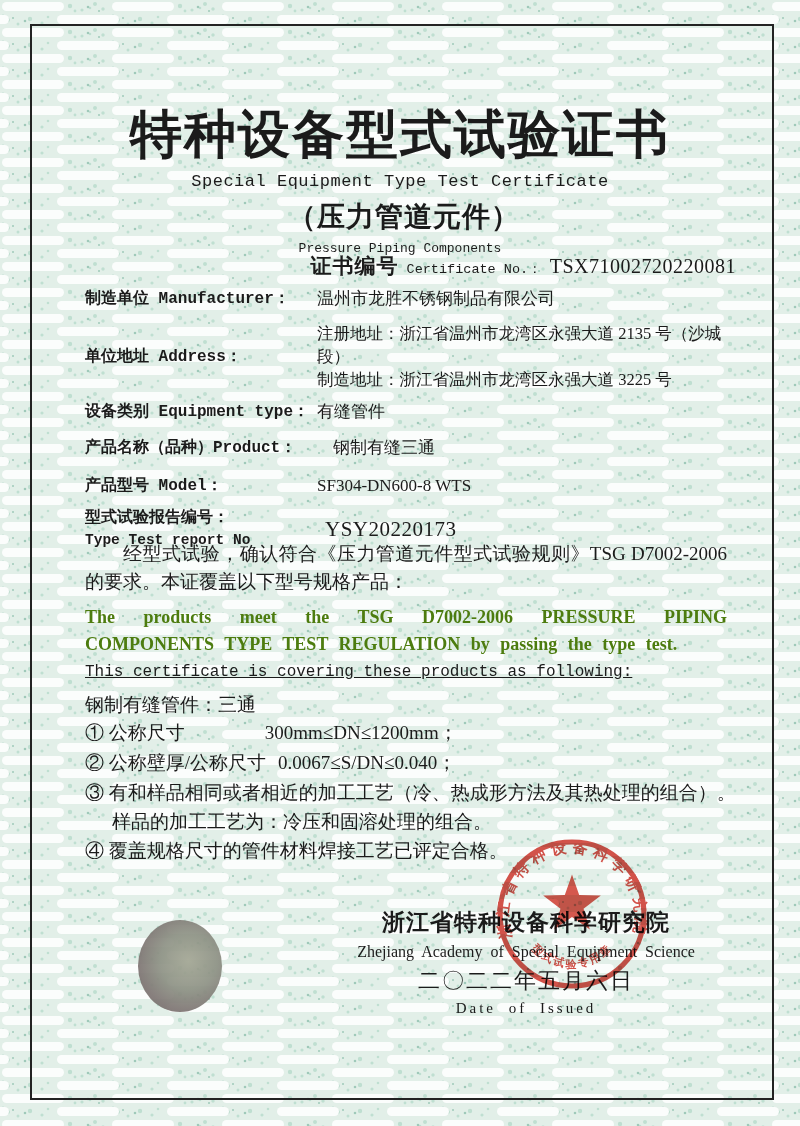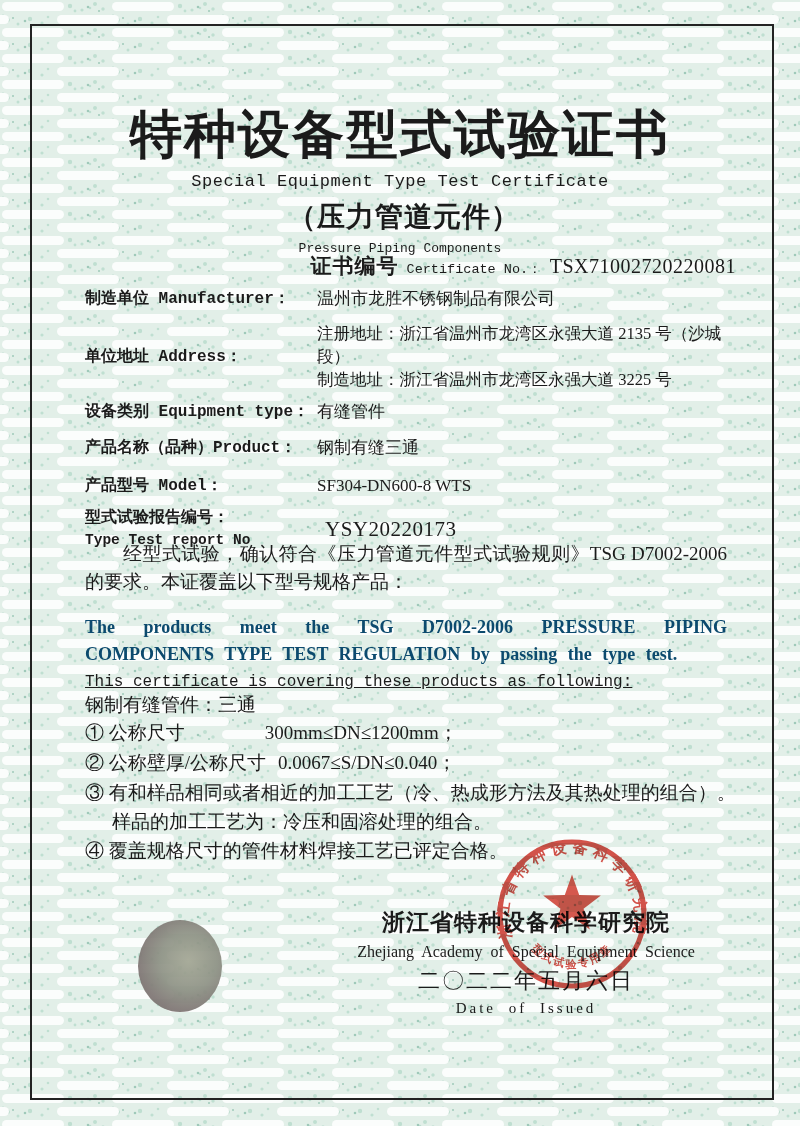--- a/index.html
+++ b/index.html
@@ -24,27 +24,27 @@
 
   
   .fields{left:85px;top:288px;width:660px;}
   .frow{display:flex;align-items:flex-start;}
   .frow.center{align-items:center;}
   .flabel{width:232px;flex:0 0 232px;font-family:"Liberation Mono","DejaVu Sans Mono",monospace;font-size:16px;line-height:22px;font-weight:bold;}
   .flabel .l2{font-size:14.5px;}
   .fvalue{flex:1;font-size:17px;line-height:22px;}
   .fvalue .vline{font-size:16.5px;line-height:23px;}
   .mb1{margin-bottom:12px;} .mb2{margin-bottom:10px;} .mb3{margin-bottom:14px;}
-  .mb4{margin-bottom:16px;} .mb5{margin-bottom:10px;}
+  .mb4{margin-bottom:16px;gap:16px;} .mb5{margin-bottom:10px;}
   .v-report{font-size:21px;letter-spacing:.5px;padding-left:8px;}
 
   
   .statement{left:85px;top:540px;width:642px;}
   .st-cn{margin:0;font-size:19px;line-height:28px;text-indent:2em;text-align:justify;}
-  .st-en-bold{margin:18px 0 0 0;font-size:18px;font-weight:bold;line-height:27px;text-align:justify;word-spacing:6px;color:#0c4a6e;}
+  .st-en-bold{margin:8px 0 0 0;font-size:18px;font-weight:bold;line-height:27px;text-align:justify;word-spacing:6px;color:#4d7c0f;}
   .st-en{margin:3px 0 0 0;font-family:"Liberation Mono","DejaVu Sans Mono",monospace;font-size:16px;line-height:22px;text-decoration:underline;}
 
   
   .products{left:85px;top:692px;width:656px;}
   .p-head{font-size:19px;line-height:26px;}
   .p-item{font-size:19px;line-height:30px;}
   .p-item .v1{margin-left:80px;}
   .p-item .v2{margin-left:12px;}
   .hang{padding-left:27px;text-indent:-27px;line-height:29px;}
 

